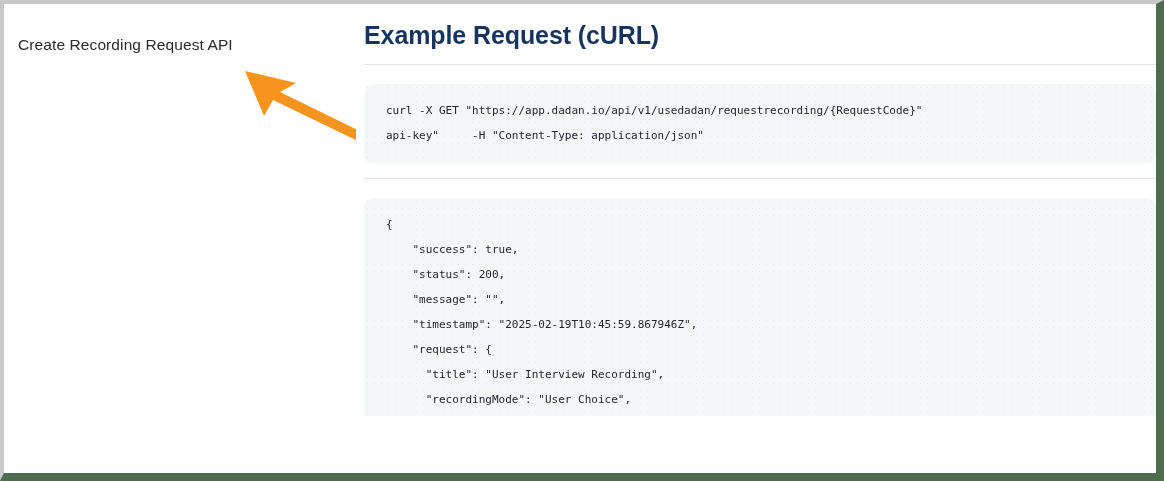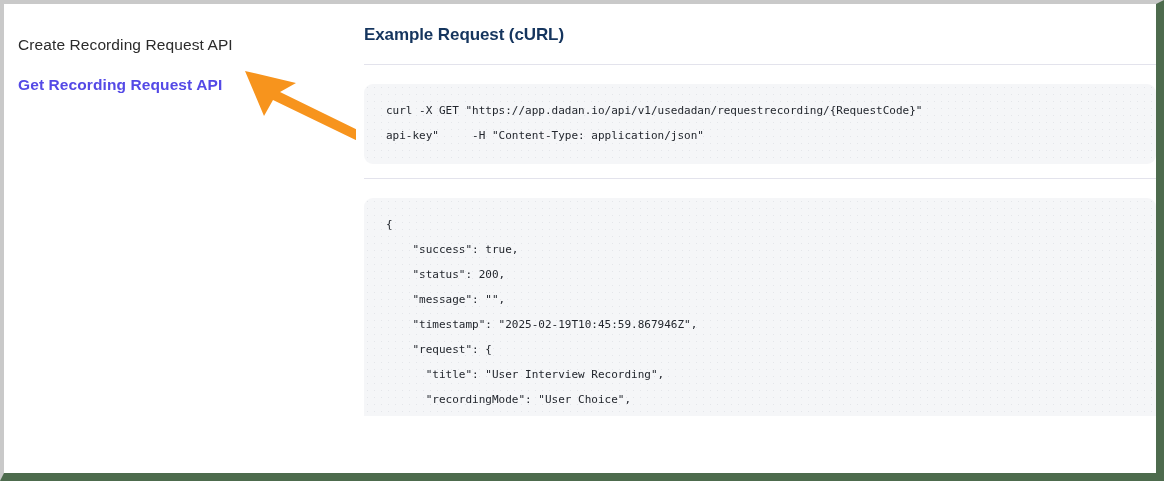--- a/index.html
+++ b/index.html
@@ -81,21 +81,21 @@
     left: 352px;
     top: 0;
     width: 800px;
     height: 469px;
     background: #ffffff;
     box-sizing: border-box;
     padding: 0 0 0 8px;
   }
   .section-heading {
     color: #15355e;
-    font-size: 17px;
+    font-size: 25px;
     font-weight: 700;
     line-height: 30px;
     margin: 0;
     padding: 16px 0 0 0;
     letter-spacing: -0.1px;
   }
   .heading-rule {
     border: 0;
     border-top: 1px solid #e3e3ec;
     margin: 14px 0 0 0;
@@ -124,21 +124,20 @@
   }
 </style>
 </head>
 <body>
 
 <div class="screenshot-frame">
   <div class="page-inner">
 
     <nav class="sidebar">
       <div class="nav-item current">Create Recording Request API</div>
-      <div class="nav-item link">Get Recording Request API</div>
     </nav>
 
     <div class="arrow-annotation">
       <svg width="132" height="74" viewBox="0 0 132 74" xmlns="http://www.w3.org/2000/svg">
         <path d="M 5 5 L 56 17 L 40 26 L 130 70 L 124 78 L 33 34 L 24 50 Z" fill="#f7941d"></path>
       </svg>
     </div>
 
     <main class="main">
 

